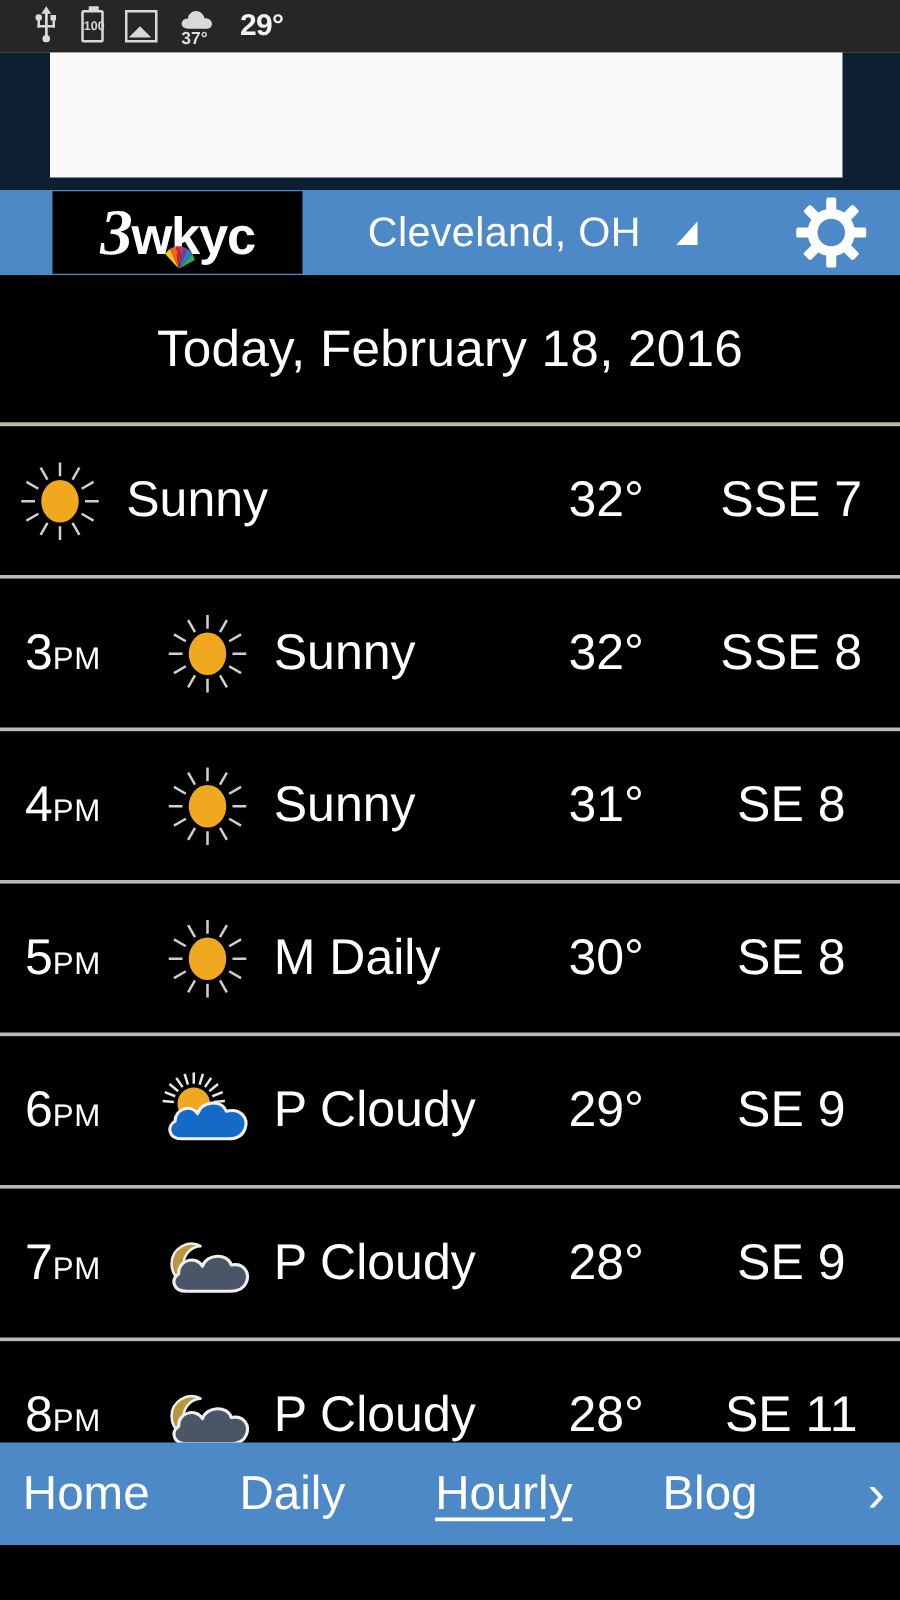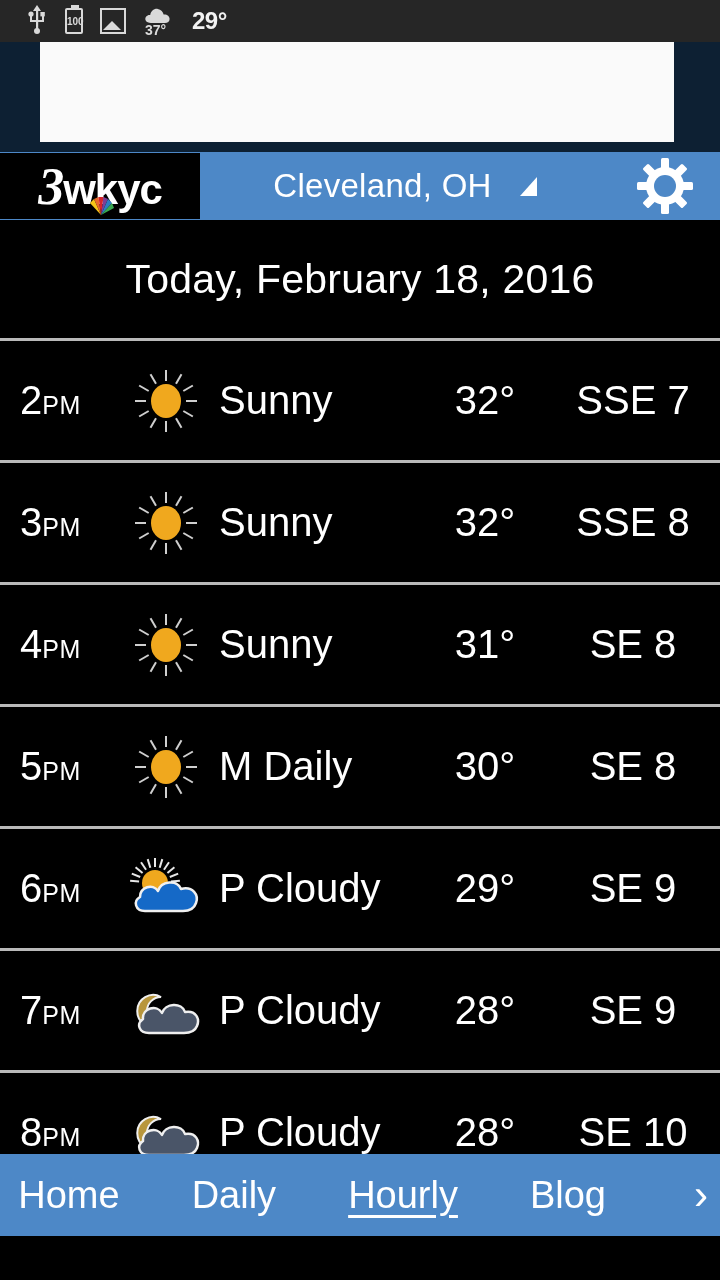--- a/index.html
+++ b/index.html
@@ -31,21 +31,21 @@
   .picicon:after{ content:""; position:absolute; bottom:2px; left:1px; width:0; height:0;
      border-left:9px solid transparent; border-right:9px solid transparent; border-bottom:9px solid #d9d9d9;}
   .battfull{ position:relative; width:20px; height:28px; background:#cfcfcf; border-radius:2px;}
   .battfull:before{ content:""; position:absolute; top:-5px; left:5px; width:10px; height:4px; background:#cfcfcf;}
 
   
   .adzone{ position:absolute; top:42px; left:0; width:720px; height:110px; background:#0d2033; }
   .adwhite{ position:absolute; top:0px; left:40px; width:634px; height:100px; background:#fafafa; }
 
   
-  .appbar{ position:absolute; top:152px; left:0; width:720px; height:68px; background:#4d88c7; display:flex; align-items:center;}
+  .appbar{ position:absolute; top:152px; left:0; width:720px; height:68px; background:#4d88c7; display:flex; align-items:center;padding-left:42px;}
   .logo{ width:200px; height:66px; background:#000; position:relative; display:flex; align-items:center; justify-content:center; flex-shrink:0;}
   .logo-txt{ color:#fff; font-weight:bold; font-size:42px; letter-spacing:-1px; font-family:"Liberation Sans", sans-serif; position:relative; z-index:2;}
   .logo-three{ font-size:52px; font-style:italic; font-family:"Liberation Serif", serif; }
   .peacock{ position:absolute; left:78px; bottom:4px; width:46px; height:22px; z-index:3;}
   .loc{ flex:1; display:flex; align-items:center; justify-content:center; gap:28px; }
   .loc-txt{ color:#fff; font-size:33px; letter-spacing:.3px; }
   .loc-caret{ width:0;height:0; border-left:17px solid transparent; border-bottom:19px solid #fff; }
   .gearwrap{ width:110px; display:flex; align-items:center; justify-content:center;}
 
   
@@ -153,21 +153,20 @@
     </div>
   </div>
 
   <div class="datebar">
     <span>Today, February 18, 2016</span>
   </div>
   <div class="hr" style="top:338px;"></div>
 
   <div class="list" id="forecast-list">
       <div class="row">
-        <div class="c-time"><span>2</span><span class="mer">PM</span></div>
         <div class="c-icon">
           <svg width="72" height="72" viewBox="0 0 72 72">
             <line x1="56" y1="36" x2="67" y2="36" stroke="#cfcfcf" stroke-width="2"></line>
             <line x1="53.32050807568878" y1="46" x2="62.8467875173176" y2="51.5" stroke="#cfcfcf" stroke-width="2"></line>
             <line x1="46" y1="53.32050807568877" x2="51.5" y2="62.846787517317594" stroke="#cfcfcf" stroke-width="2"></line>
             <line x1="36" y1="56" x2="36" y2="67" stroke="#cfcfcf" stroke-width="2"></line>
             <line x1="26.000000000000004" y1="53.32050807568878" x2="20.500000000000007" y2="62.8467875173176" stroke="#cfcfcf" stroke-width="2"></line>
             <line x1="18.679491924311225" y1="46" x2="9.153212482682399" y2="51.5" stroke="#cfcfcf" stroke-width="2"></line>
             <line x1="16" y1="36" x2="5" y2="36.00000000000001" stroke="#cfcfcf" stroke-width="2"></line>
             <line x1="18.67949192431123" y1="26" x2="9.153212482682402" y2="20.499999999999996" stroke="#cfcfcf" stroke-width="2"></line>
@@ -292,21 +291,21 @@
         <div class="c-time"><span>8</span><span class="mer">PM</span></div>
         <div class="c-icon">
           <svg width="78" height="72" viewBox="0 0 78 72">
     <path d="M34 22 A16 16 0 1 0 34 50 A13 13 0 1 1 34 22 Z" fill="#b8963c" stroke="#efefef" stroke-width="2"></path>
     <path d="M22 58 C12 58 9 49 16 44 C15 33 30 29 35 38 C38 28 55 27 58 37
              C69 35 73 44 70 51 C68 56 63 58 57 58 Z" fill="#4a5568" stroke="#efefef" stroke-width="2.5" stroke-linejoin="round"></path>
           </svg>
         </div>
         <div class="c-cond">P Cloudy</div>
         <div class="c-temp">28°</div>
-        <div class="c-wind">SE 10</div>
+        <div class="c-wind">SE 11</div>
       </div>
     </div>
 
   <div class="navbar" id="navbar">
       <span class="navitem">Home</span>
       <span class="navitem">Daily</span>
       <span class="navitem active">Hourly</span>
       <span class="navitem">Blog</span>
       <span class="navclip">V</span>
       <span class="navarrow">›</span>

